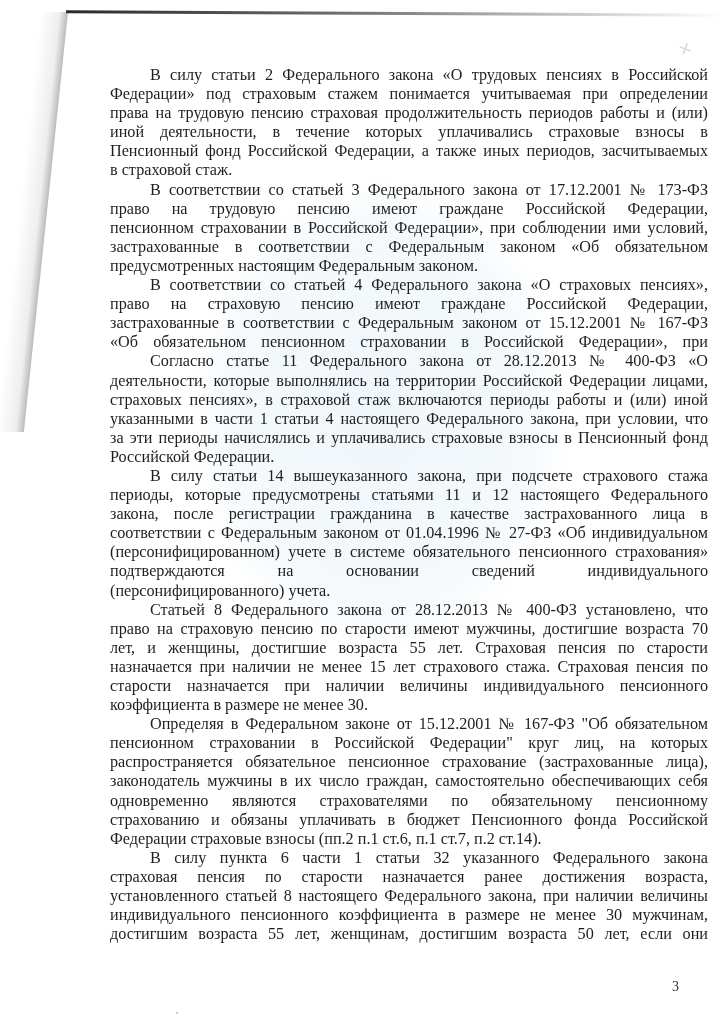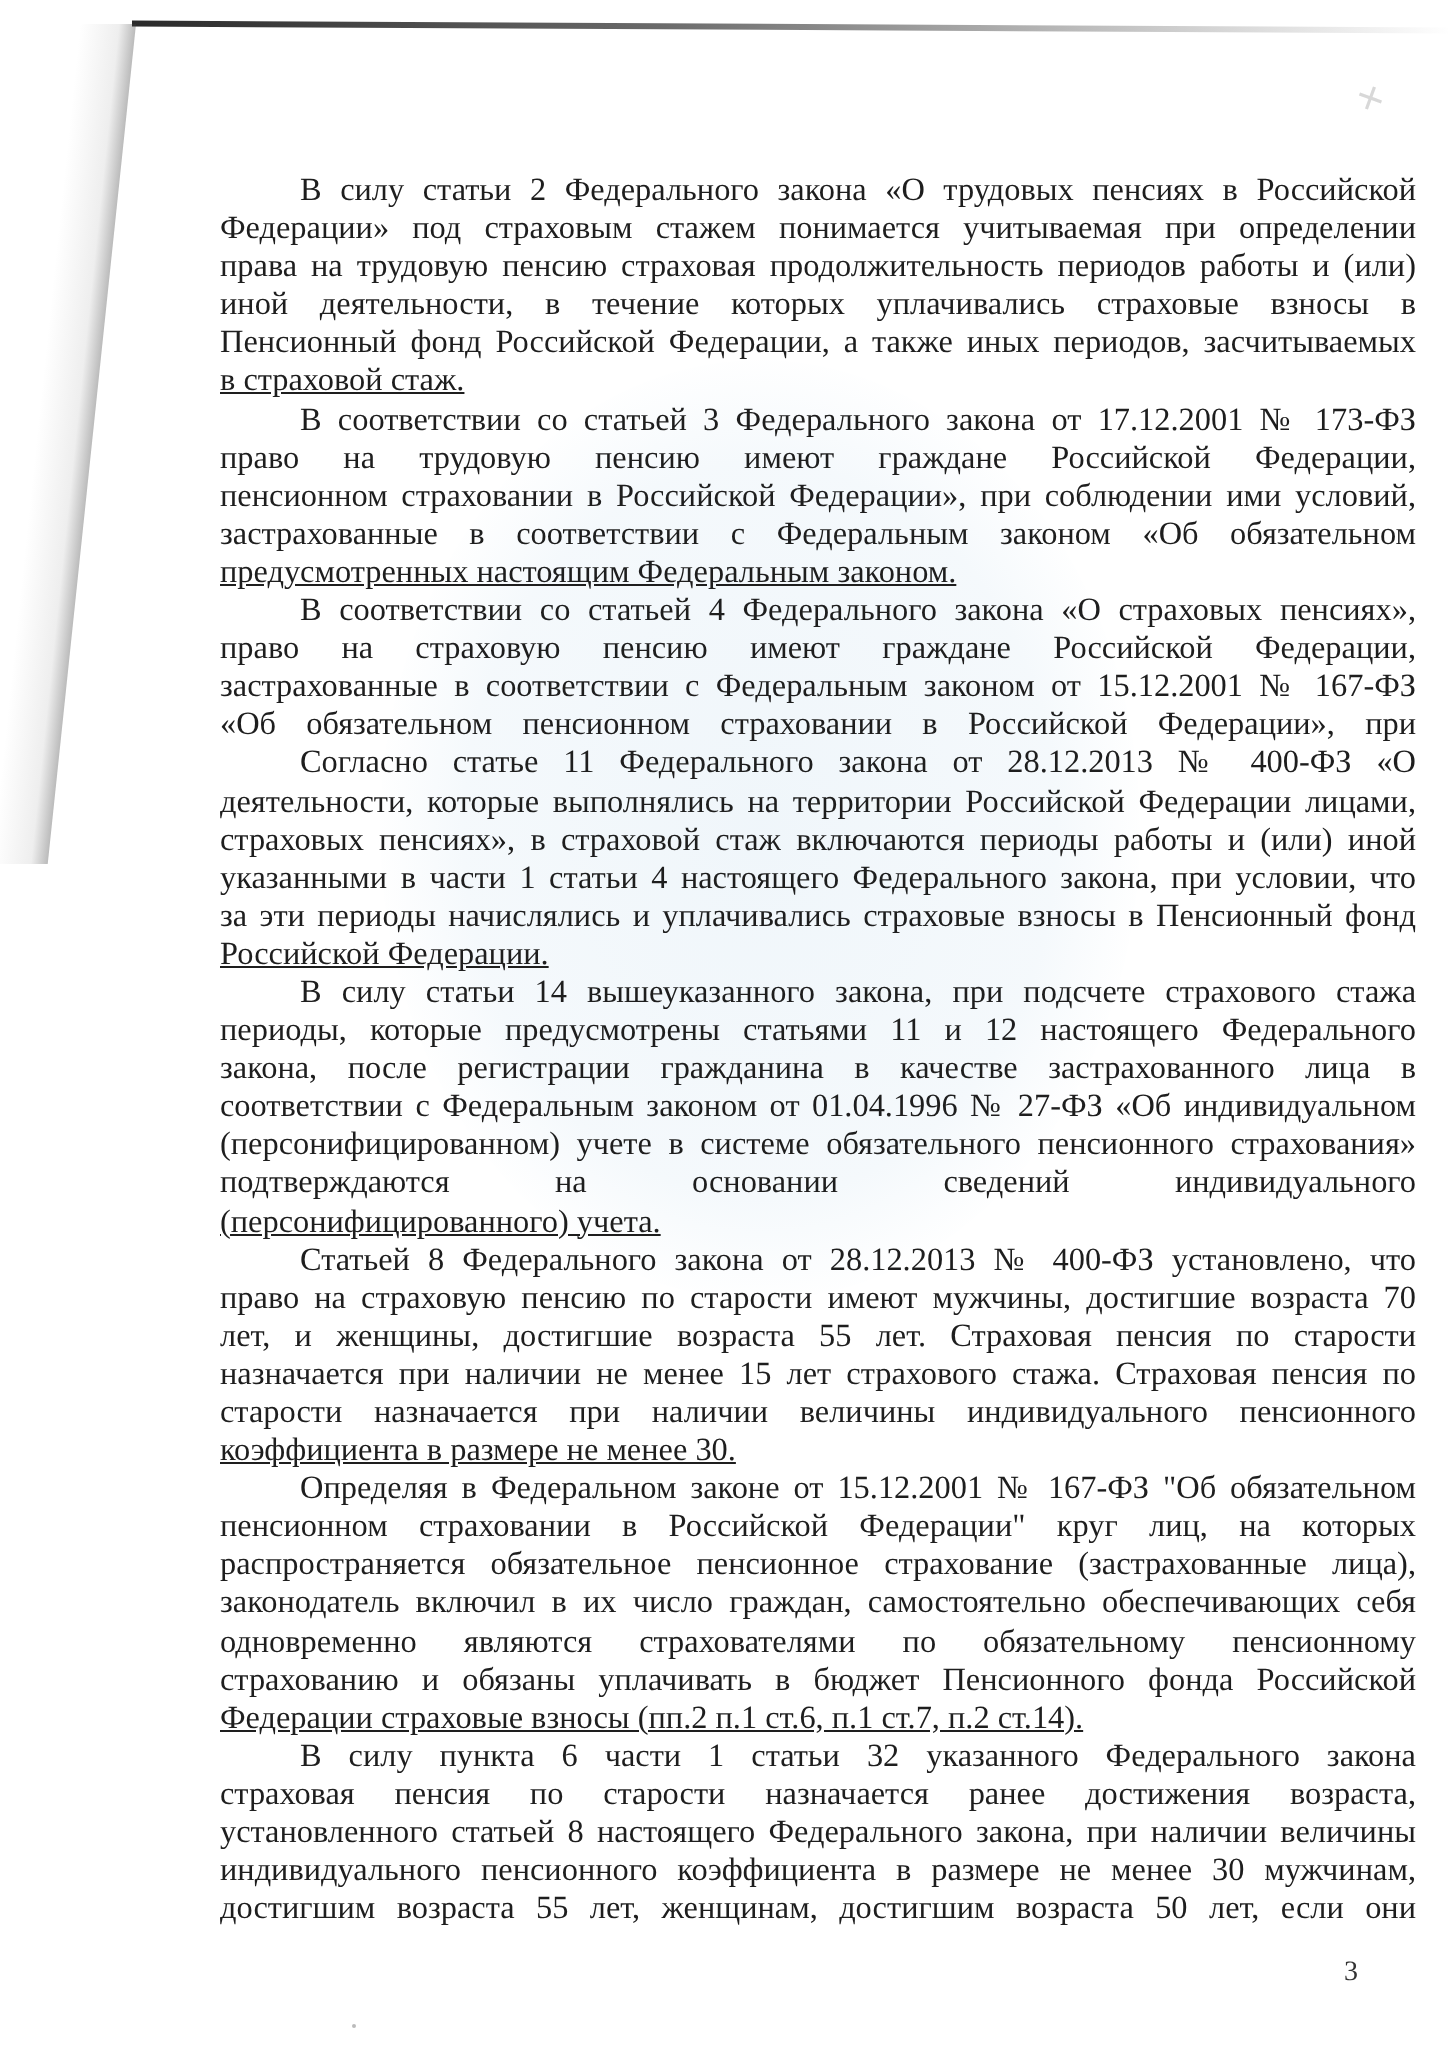--- a/index.html
+++ b/index.html
@@ -24,27 +24,27 @@
     position:absolute; left:190px; top:180px; width:380px; height:470px;
     border-radius:50%;
     background:radial-gradient(ellipse at center, rgba(170,205,230,0.18) 0%, rgba(170,205,230,0.12) 55%, rgba(255,255,255,0) 72%);
   }
   .corner-mark {
     position:absolute; left:678px; top:38px; width:22px; height:18px;
     color:#d8d8d8; font-size:16px; transform:rotate(-25deg);
   }
   .text-block {
     position:absolute; left:110px; top:66px; width:598px;
-    font-size:16.2px; line-height:19.1px;margin-top:20px;
+    font-size:16.2px; line-height:19.1px;
   }
   .line {
     display:block; height:19.1px; white-space:nowrap;
     text-align:justify; text-align-last:justify;
   }
-  .line.last { text-align-last:left;text-decoration:underline; }
+  .line.last { text-align-last:left; }
   .line.indent { padding-left:40px; }
   .page-number {
     position:absolute; left:672px; top:979px; font-size:14px; color:#333;
   }
   .speck { position:absolute; left:176px; top:1012px; width:2px; height:2px; background:#bbb; border-radius:50%; }
 </style>
 </head>
 <body>
 
 <div class="page-edge-top"></div>
@@ -103,21 +103,21 @@
     <span class="line">лет, и женщины, достигшие возраста 55 лет. Страховая пенсия по старости</span>
     <span class="line">назначается при наличии не менее 15 лет страхового стажа. Страховая пенсия по</span>
     <span class="line">старости назначается при наличии величины индивидуального пенсионного</span>
     <span class="line last">коэффициента в размере не менее 30.</span>
   </div>
 
   <div>
     <span class="line indent">Определяя в Федеральном законе от 15.12.2001 № 167-ФЗ "Об обязательном</span>
     <span class="line">пенсионном страховании в Российской Федерации" круг лиц, на которых</span>
     <span class="line">распространяется обязательное пенсионное страхование (застрахованные лица),</span>
-    <span class="line">законодатель включил в их число граждан, самостоятельно обеспечивающих себя</span>
+    <span class="line">законодатель мужчины в их число граждан, самостоятельно обеспечивающих себя</span>
     <span class="line">одновременно являются страхователями по обязательному пенсионному</span>
     <span class="line">страхованию и обязаны уплачивать в бюджет Пенсионного фонда Российской</span>
     <span class="line last">Федерации страховые взносы (пп.2 п.1 ст.6, п.1 ст.7, п.2 ст.14).</span>
   </div>
 
   <div>
     <span class="line indent">В силу пункта 6 части 1 статьи 32 указанного Федерального закона</span>
     <span class="line">страховая пенсия по старости назначается ранее достижения возраста,</span>
     <span class="line">установленного статьей 8 настоящего Федерального закона, при наличии величины</span>
     <span class="line">индивидуального пенсионного коэффициента в размере не менее 30 мужчинам,</span>

